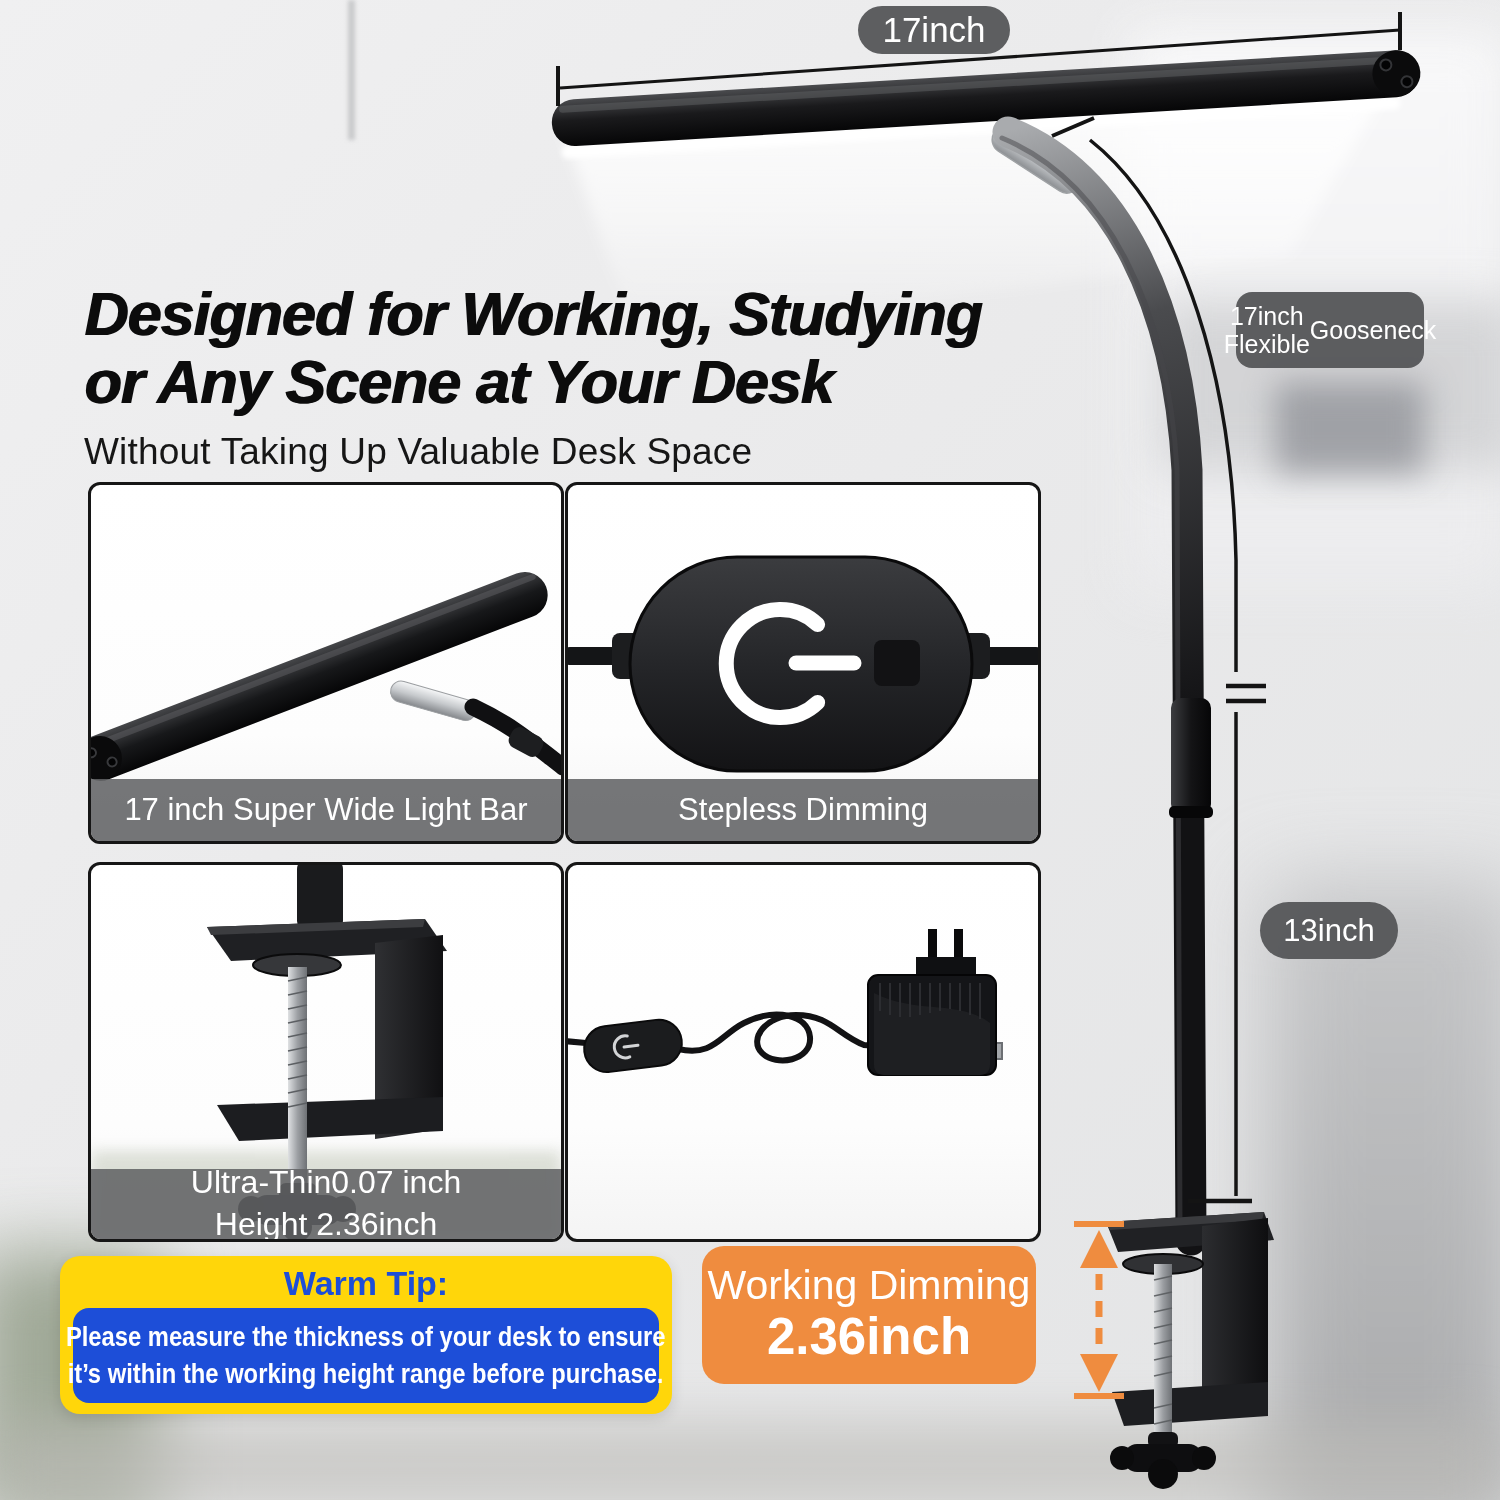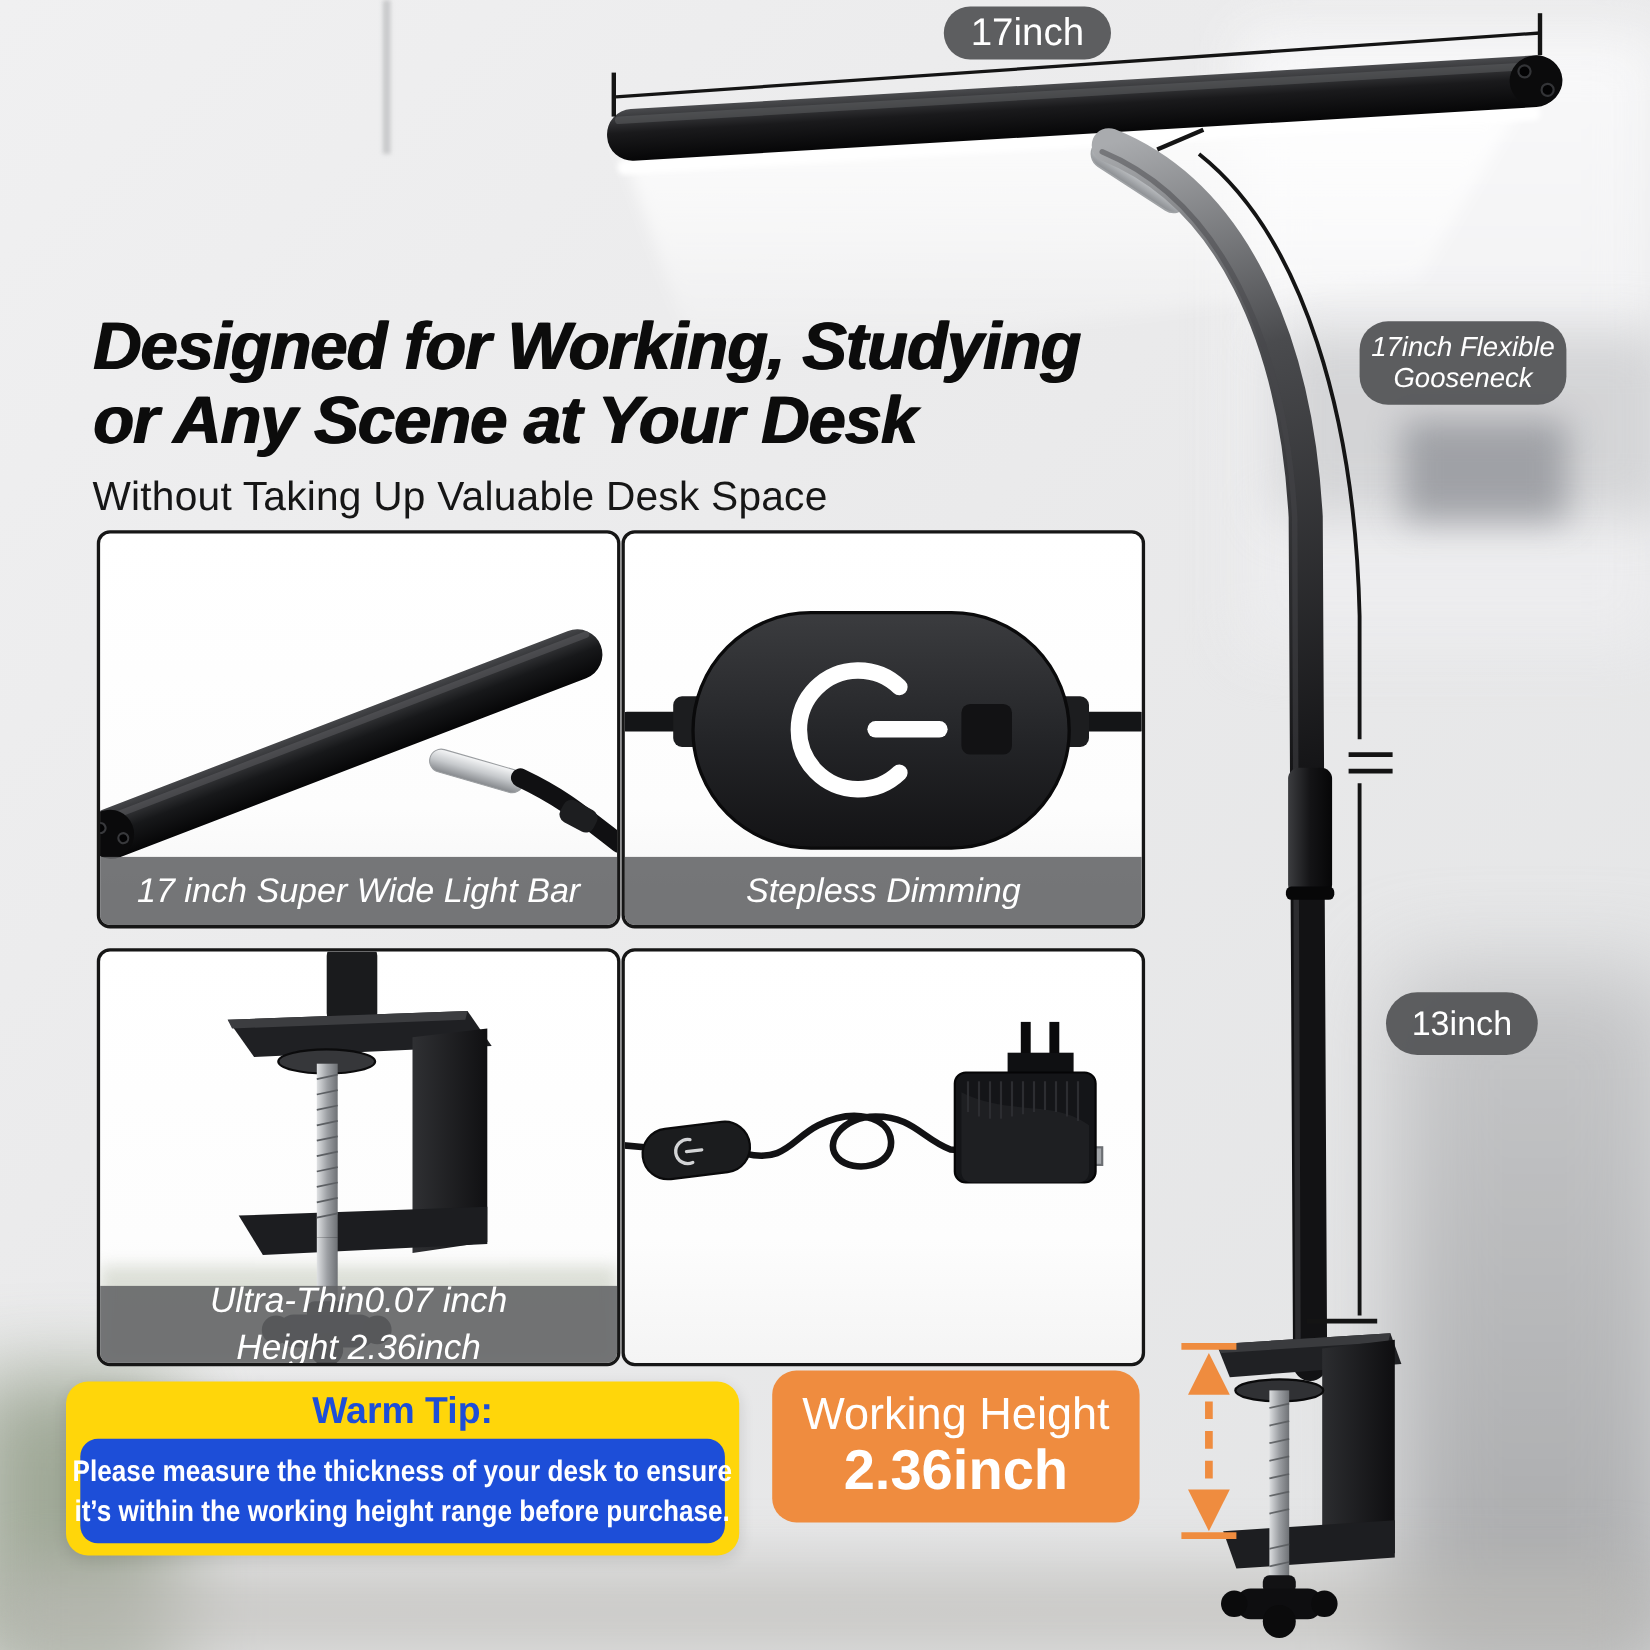--- a/index.html
+++ b/index.html
@@ -9,29 +9,29 @@
     font-family:"Liberation Sans","DejaVu Sans",sans-serif;
   }
   .abs{position:absolute;}
   .blob{position:absolute;pointer-events:none;}
   
   .pill{
     position:absolute;background:rgba(86,87,90,0.96);color:#fff;
     display:flex;align-items:center;justify-content:center;text-align:center;
     border-radius:999px;z-index:40;
   }
-  .pill.rect{border-radius:26px;flex-direction:column;line-height:1.12;font-style:italic;}
+  .pill.rect{border-radius:16px;flex-direction:row;line-height:1.12;}
   
   #heading{position:absolute;left:84px;top:280px;z-index:30;color:#0c0c0c;}
   #heading .h-line{display:block;font-size:61px;font-weight:bold;font-style:italic;letter-spacing:-1px;line-height:1.12;text-shadow:1.4px 0 0 #0c0c0c;}
   #heading .h-sub{display:block;font-size:37px;font-weight:normal;margin-top:14px;color:#161616;letter-spacing:0.2px;}
   
   .tile{
     position:absolute;background:linear-gradient(180deg,#ffffff 0%,#fdfdfd 70%,#f4f4f4 100%);
-    border:3px solid #161616;border-radius:12px;overflow:hidden;z-index:30;font-style:italic;
+    border:3px solid #161616;border-radius:12px;overflow:hidden;z-index:30;
   }
   .tile-caption{
     position:absolute;left:0;right:0;bottom:0;background:rgba(98,99,101,0.88);
     color:#fff;text-align:center;z-index:5;display:flex;flex-direction:column;justify-content:center;
   }
   .cap1{height:62px;font-size:31px;}
   .cap2{height:70px;font-size:32px;line-height:1.3;}
   
   #warm-tip{
     position:absolute;left:60px;top:1256px;width:612px;height:158px;
@@ -335,17 +335,17 @@
 
   <div id="warm-tip">
     <span class="wt-title">Warm Tip:</span>
     <div class="wt-body">
       <span class="wt-line">Please measure the thickness of your desk to ensure</span>
       <span class="wt-line">it’s within the working height range before purchase.</span>
     </div>
   </div>
 
   <div id="working-height">
-    <span class="wh-label">Working Height</span>
+    <span class="wh-label">Working Dimming</span>
     <span class="wh-value">2.36inch</span>
   </div>
 
 </div>
 
 </body></html>

